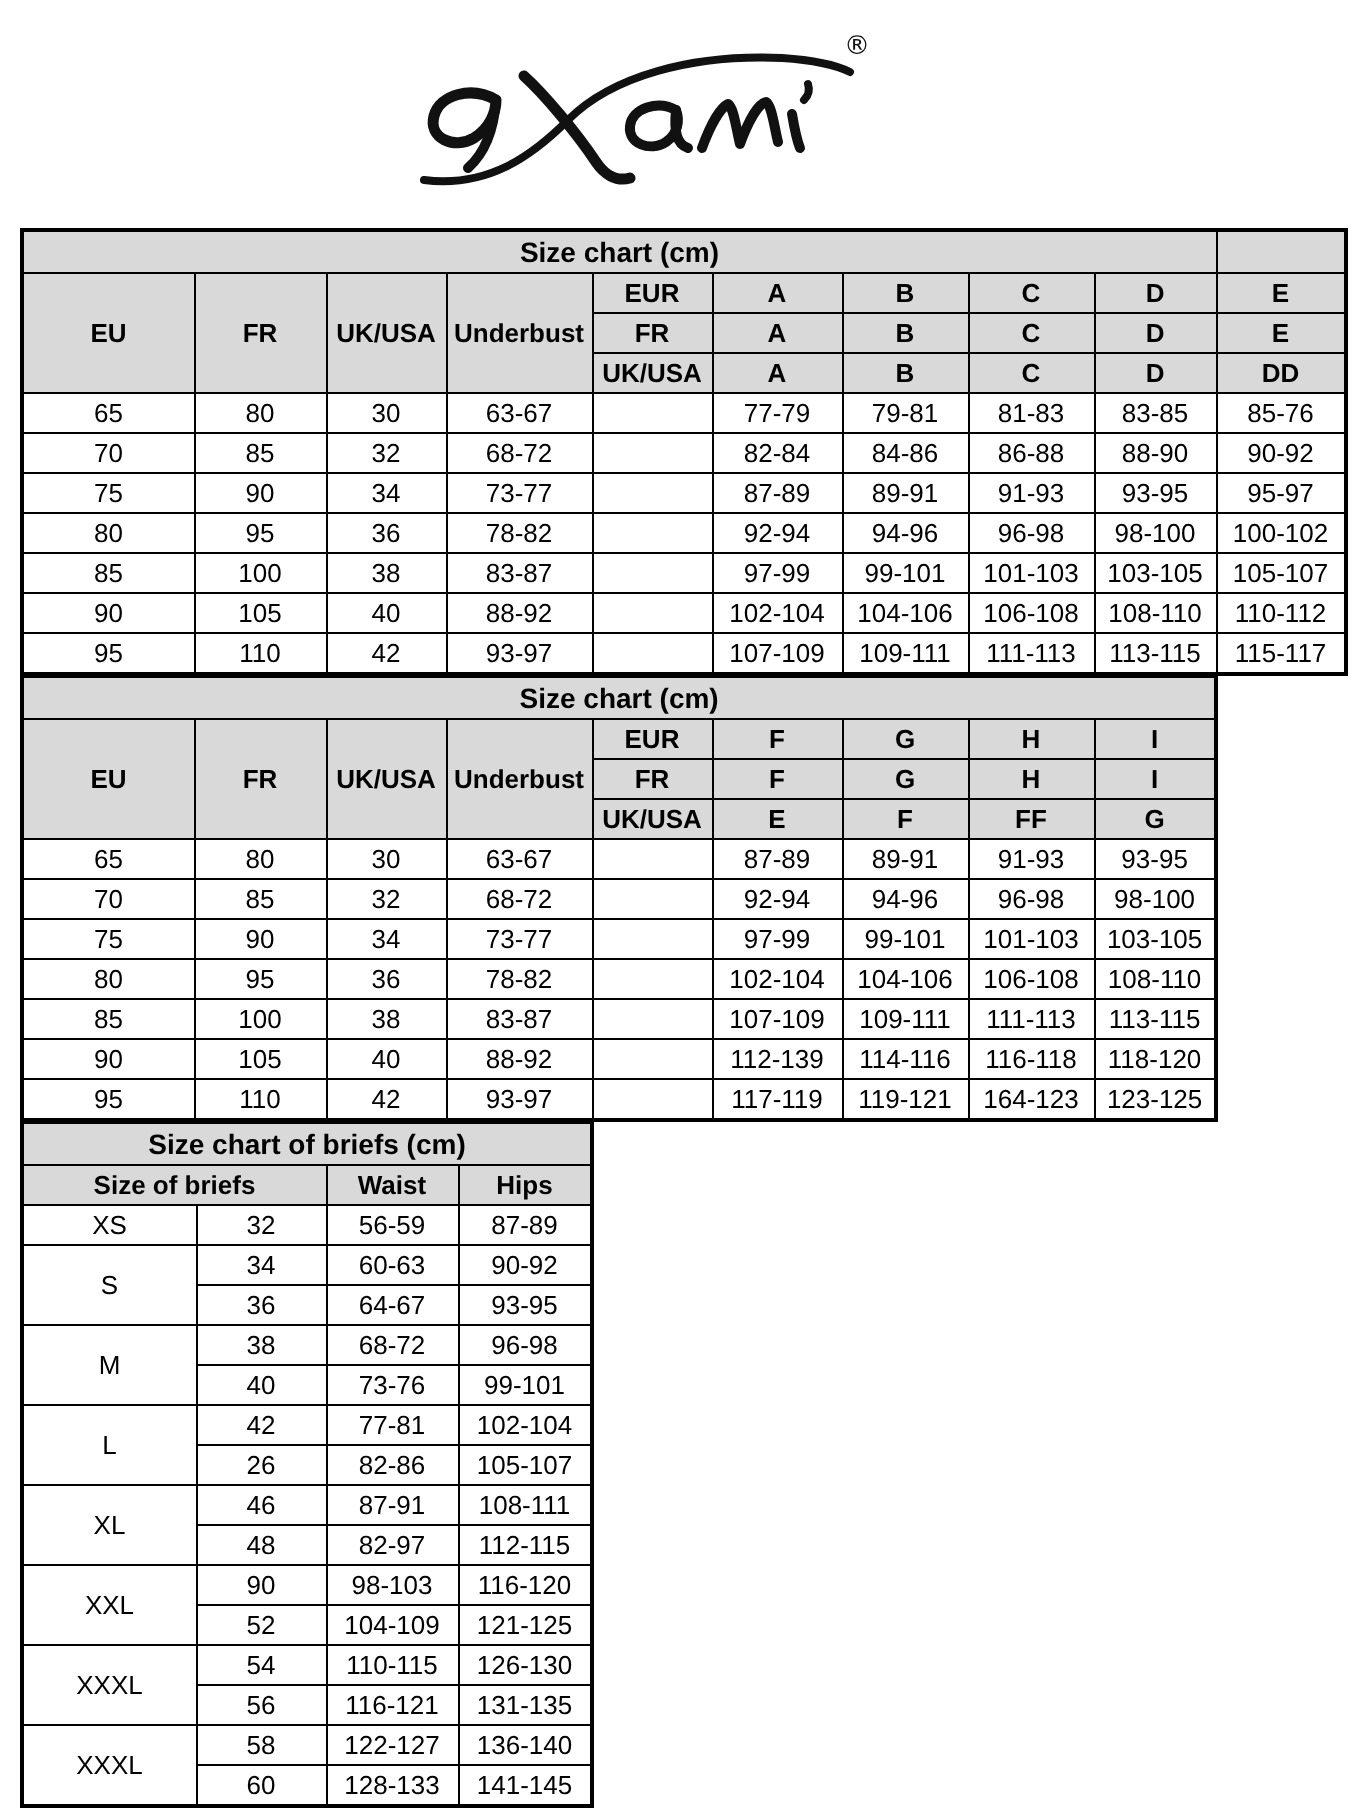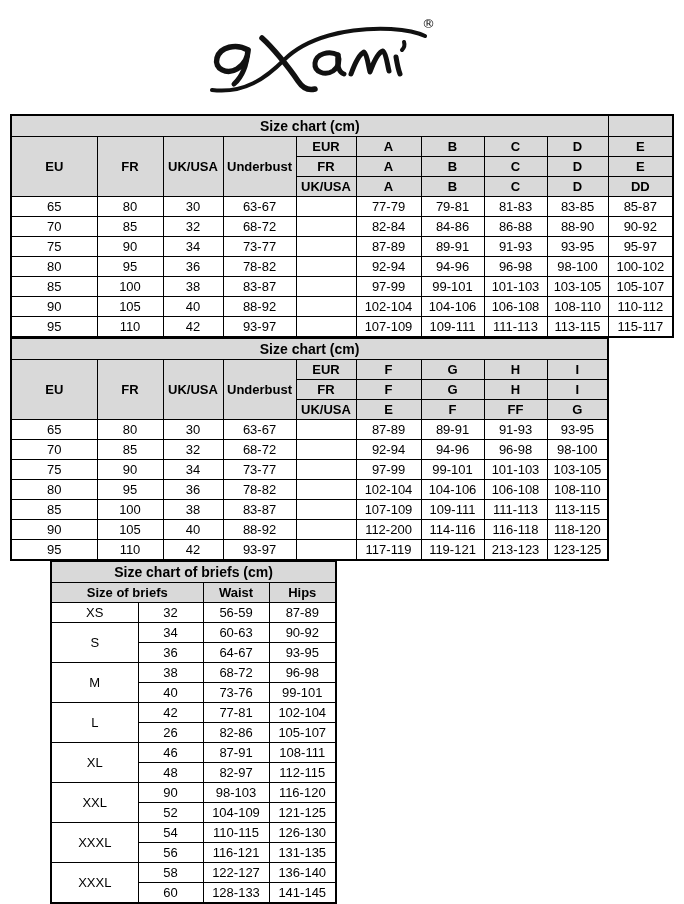--- a/index.html
+++ b/index.html
@@ -50,21 +50,21 @@
     font-size:14px;
     height:20px;
   }
   td.hdr{
     background:var(--header-bg);
     font-weight:bold;
     font-size:13px;
   }
   #t1{width:662px;}
   #t2{width:597px;}
-  #t3{width:285px;margin-left:40px;}
+  #t3{width:285px;}
 </style>
 </head>
 <body>
 
 <div class="page">
 
   <div class="logo-wrap">
     <svg width="230" height="85" viewBox="0 0 230 85" role="img" aria-label="axami">
       <g fill="none" stroke="#111" stroke-linecap="round" stroke-linejoin="round">
 
@@ -138,21 +138,21 @@
           <tr>
             <td>65</td>
             <td>80</td>
             <td>30</td>
             <td>63-67</td>
             <td></td>
             <td>77-79</td>
             <td>79-81</td>
             <td>81-83</td>
             <td>83-85</td>
-            <td>85-87</td>
+            <td>85-76</td>
           </tr>
           <tr>
             <td>70</td>
             <td>85</td>
             <td>32</td>
             <td>68-72</td>
             <td></td>
             <td>82-84</td>
             <td>84-86</td>
             <td>86-88</td>
@@ -317,34 +317,34 @@
             <td>109-111</td>
             <td>111-113</td>
             <td>113-115</td>
           </tr>
           <tr>
             <td>90</td>
             <td>105</td>
             <td>40</td>
             <td>88-92</td>
             <td></td>
-            <td>112-200</td>
+            <td>112-139</td>
             <td>114-116</td>
             <td>116-118</td>
             <td>118-120</td>
           </tr>
           <tr>
             <td>95</td>
             <td>110</td>
             <td>42</td>
             <td>93-97</td>
             <td></td>
             <td>117-119</td>
             <td>119-121</td>
-            <td>213-123</td>
+            <td>164-123</td>
             <td>123-125</td>
           </tr>
         </tbody>
     </table>
 
     <table id="t3">
       <colgroup>
         <col style="width:87px">
           <col style="width:65px">
         <col style="width:66px">

